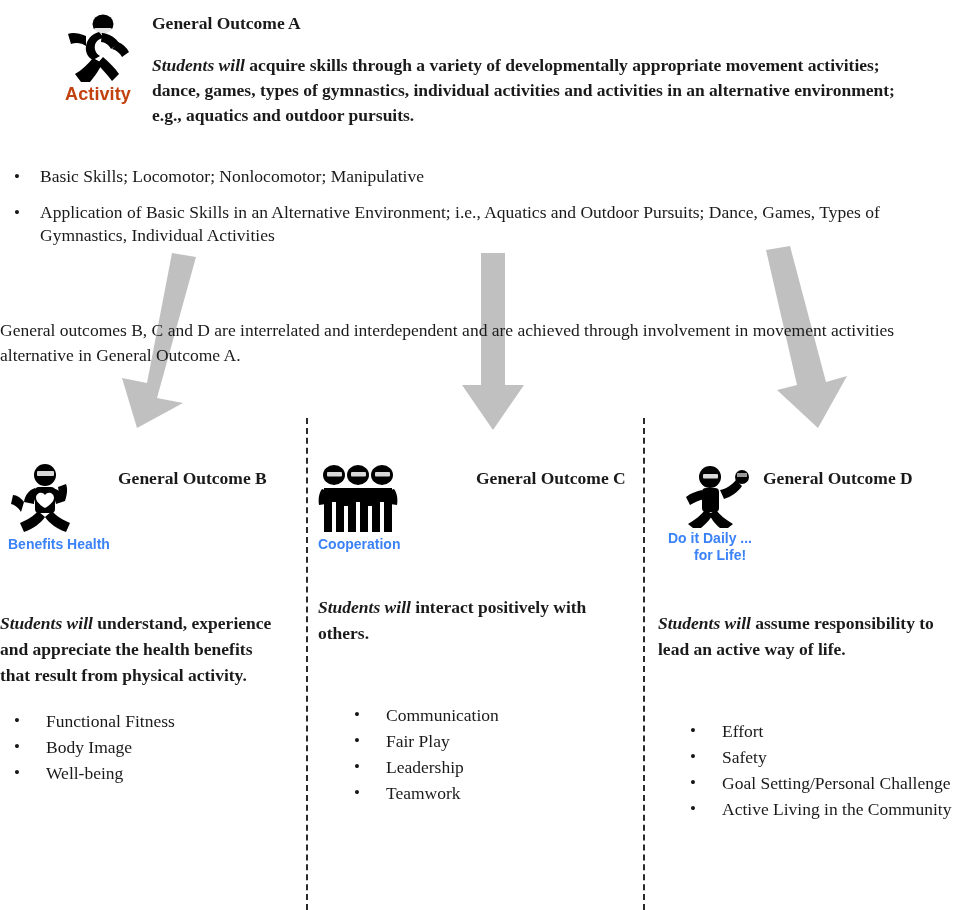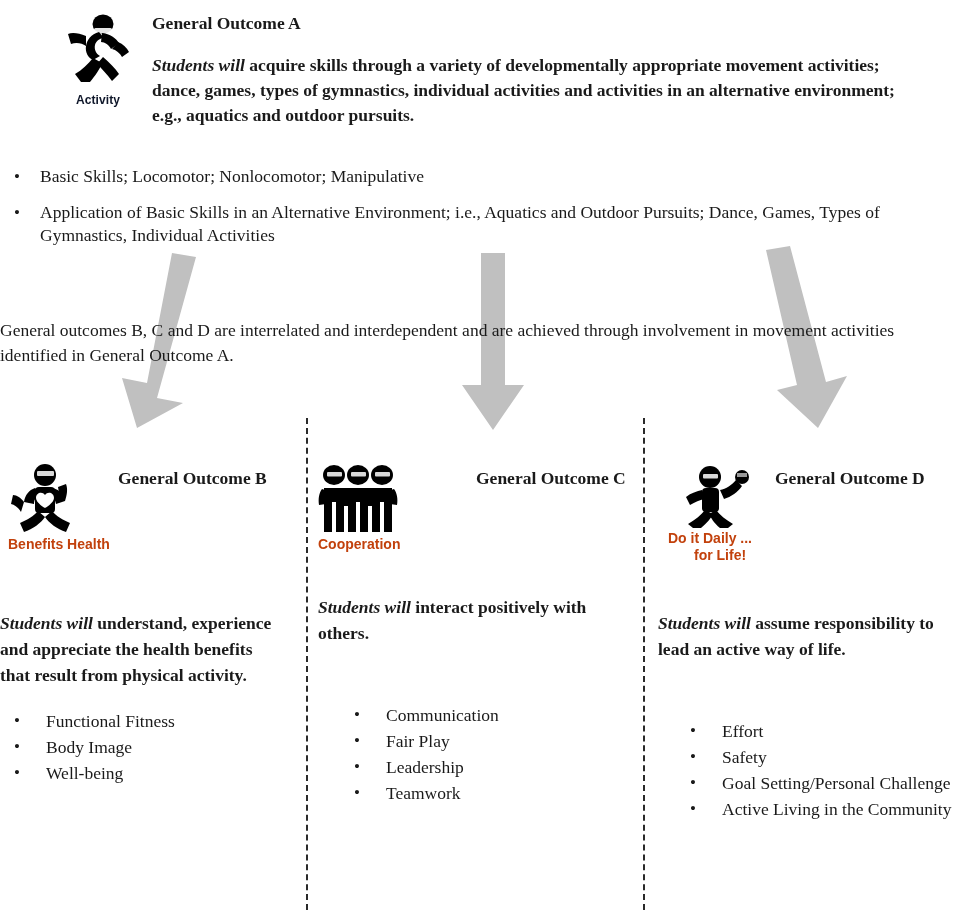--- a/index.html
+++ b/index.html
@@ -15,22 +15,22 @@
 
   
   .arrows{position:absolute;left:0;top:0;width:960px;height:910px;pointer-events:none;}
 
   
   .outcome-a{position:absolute;left:0;top:0;width:960px;}
   .a-icon-col{position:absolute;left:48px;top:12px;width:100px;text-align:center;}
   .a-icon-col svg{display:block;margin:0 auto;}
   .icon-caption{
     font-family:"Liberation Sans", sans-serif;
-    font-weight:bold;font-size:12px;color:#0f172a;
-    margin-top:11px;letter-spacing:.1px;
+    font-weight:bold;font-size:18px;color:#c2410c;
+    margin-top:2px;letter-spacing:.1px;
   }
   .a-text{position:absolute;left:152px;top:12px;width:775px;}
   .a-title{
     font-weight:bold;font-size:17.5px;line-height:22px;
     margin-bottom:19px;
   }
   .a-body{
     font-weight:bold;font-size:17.5px;line-height:25px;
   }
   .a-body i{font-style:italic;}
@@ -66,32 +66,32 @@
   .col.d{left:658px;width:302px;}
 
   .col-head{position:relative;height:112px;}
   .col-icon{position:absolute;left:0;top:0;text-align:left;}
   .col-icon.b{left:8px;}
   .col-icon.c{left:0;}
   .col-icon.d{left:26px;}
   .col-icon svg{display:block;}
   .col-cap{
     font-family:"Liberation Sans", sans-serif;
-    font-weight:bold;font-size:14px;color:#c2410c;line-height:17px;
+    font-weight:bold;font-size:14px;color:#3b82f6;line-height:17px;
     margin-top:2px;white-space:nowrap;
   }
   .col-cap.dd{margin-left:-16px;}
   .col-cap .cap2{display:block;margin-left:26px;}
   .col-title{
     position:absolute;top:6px;
     font-weight:bold;font-size:17.5px;white-space:nowrap;
   }
   .col-title.b{left:118px;}
   .col-title.c{left:125px;margin-left:33px;}
-  .col-title.d{left:105px;margin-left:12px;}
+  .col-title.d{left:105px;}
 
   .col-stmt{
     font-weight:bold;font-size:17.5px;line-height:26px;
   }
   .col-stmt i{font-style:italic;}
   .col.b .col-stmt{margin-top:36px;width:280px;}
   .col.c .col-stmt{margin-top:20px;width:300px;}
   .col.d .col-stmt{margin-top:36px;width:290px;}
 
   .col-bullets{list-style:none;margin:0;padding:0;}
@@ -154,21 +154,21 @@
     <div class="tb-row">
       <span class="tb-bullet">•</span>
       <div class="tb-text">Basic Skills; Locomotor; Nonlocomotor; Manipulative</div>
     </div>
     <div class="tb-row">
       <span class="tb-bullet">•</span>
       <div class="tb-text">Application of Basic Skills in an Alternative Environment; i.e., Aquatics and Outdoor Pursuits; Dance, Games, Types of Gymnastics, Individual Activities</div>
     </div>
   </div>
 
-  <div class="inter-para">General outcomes B, C and D are interrelated and interdependent and are achieved through involvement in movement activities identified in General Outcome A.</div>
+  <div class="inter-para">General outcomes B, C and D are interrelated and interdependent and are achieved through involvement in movement activities alternative in General Outcome A.</div>
 
   <div class="divider d1"></div>
   <div class="divider d2"></div>
 
   <div class="col b">
     <div class="col-head">
       <div class="col-icon b">
         <svg width="82" height="72" viewBox="0 0 82 72">
           <g fill="#000">
             <ellipse cx="37" cy="13" rx="11" ry="11"></ellipse>

